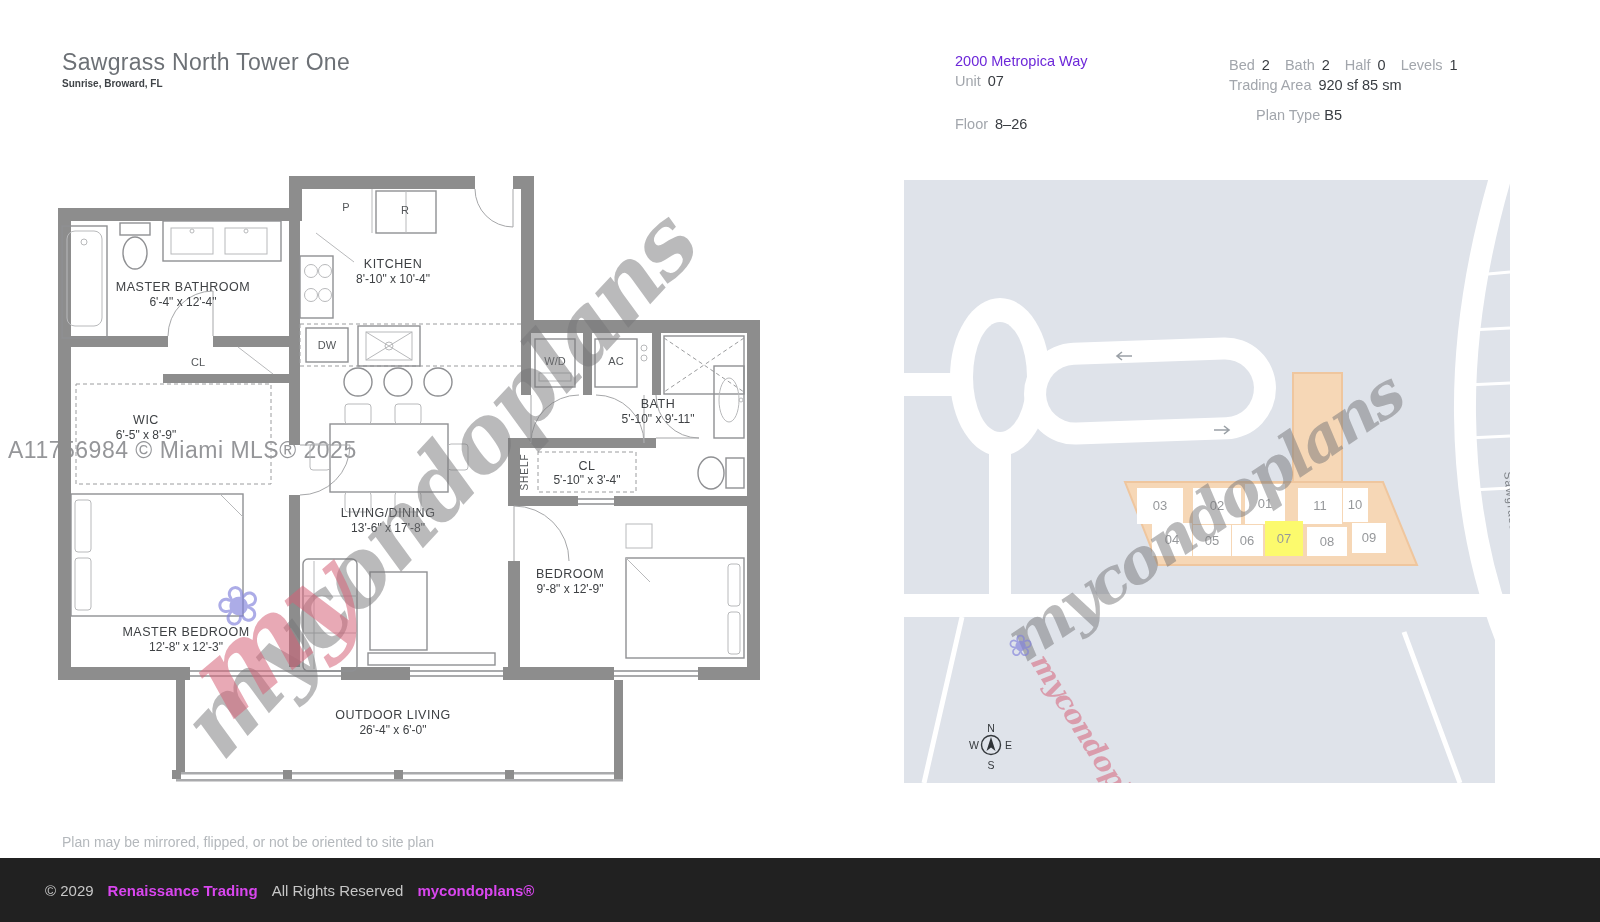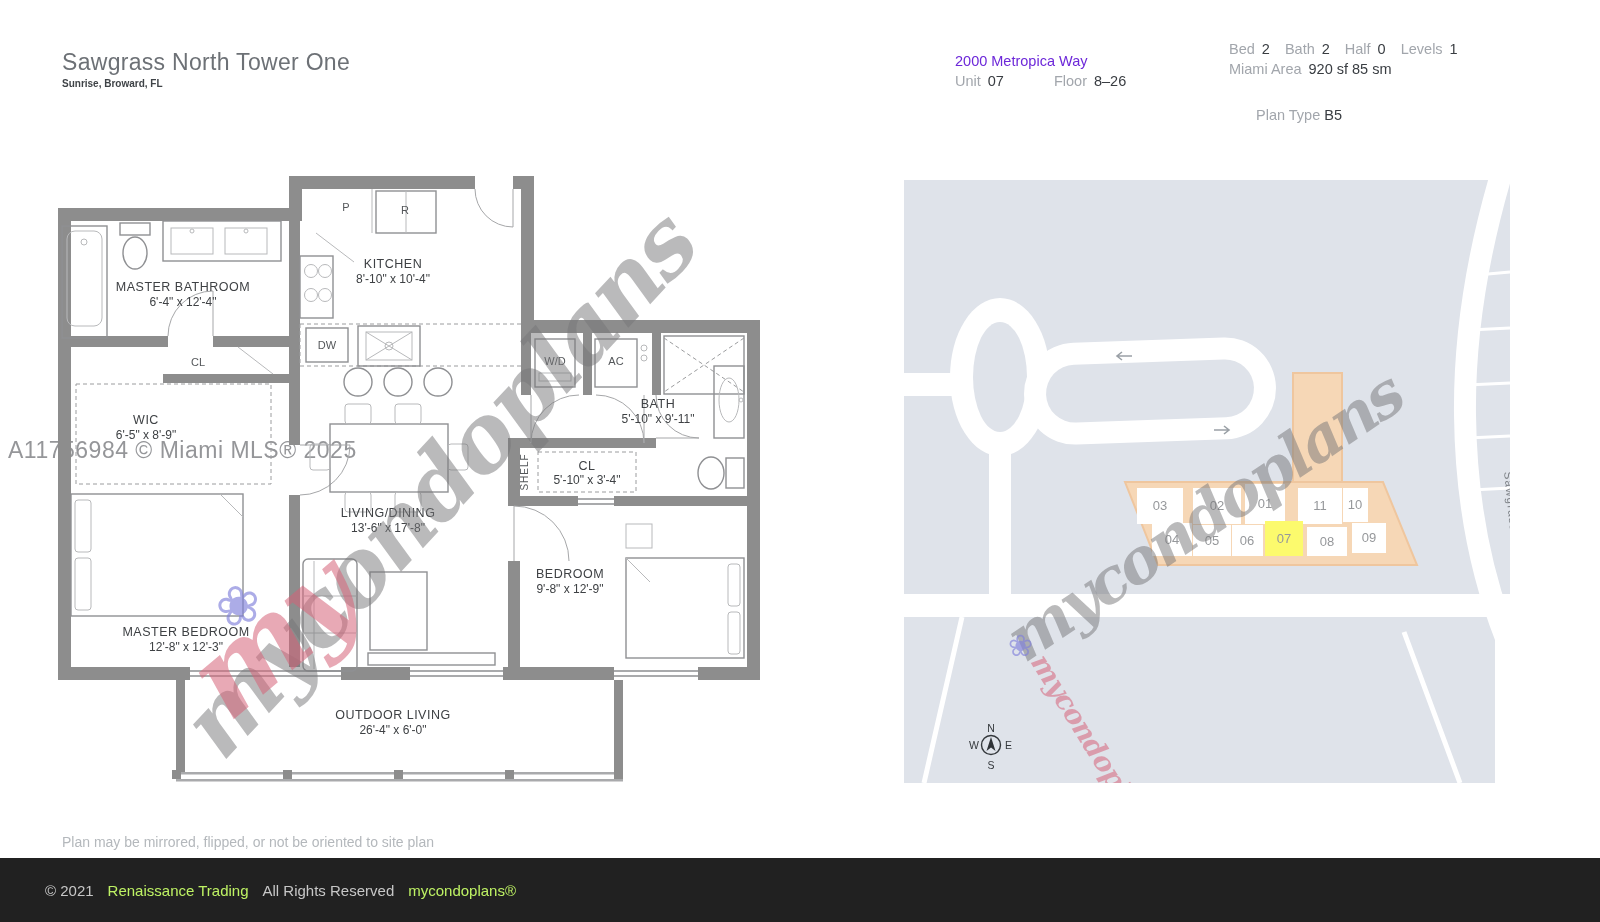--- a/index.html
+++ b/index.html
@@ -3,28 +3,28 @@
 <meta charset="utf-8">
 <style>
   html,body{margin:0;padding:0;background:#fff;}
   .page{position:relative;width:1600px;height:922px;background:#ffffff;overflow:hidden;
         font-family:"Liberation Sans",sans-serif;}
 
   
   .title{position:absolute;left:62px;top:49px;font-size:23px;color:#6d7176;letter-spacing:.3px;}
   .subtitle{position:absolute;left:62px;top:78px;font-size:10px;font-weight:700;color:#3f4347;}
   .info{position:absolute;font-size:14.5px;line-height:19.5px;color:#3a3e43;}
-  .info .row{display:flex;gap:50px;}
+  .info .row{display:flex;gap:24px;flex-direction:column;}
   .info .pair{display:flex;gap:7px;}
   .info .pairs{display:flex;gap:15px;}
   .lbl{color:#a2a6ac;}
   .val{color:#393d42;font-weight:500;}
   .addr{font-weight:500;color:#6d28d9;}
   .addr-block{left:955px;top:52px;}
-  .stats-block{left:1229px;top:40px;}
+  .stats-block{left:1229px;top:56px;}
   .plantype-block{left:1229px;top:106px;margin-left:27px;}
 
   
   .plan-wrap{position:absolute;left:58px;top:176px;width:702px;height:650px;}
   .mls-watermark{position:absolute;left:8px;top:437px;font-size:23px;color:rgba(122,124,128,.8);
                  letter-spacing:.5px;}
   svg{display:block;}
   .wall{fill:#8d8d8d;}
   .sl{fill:#a9aaac;}
   .fx{fill:none;stroke:#8f9093;stroke-width:1.4;}
@@ -60,21 +60,21 @@
   text.cmp{font-size:10.5px;fill:#34383c;text-anchor:middle;}
   .arw{stroke:#9aa0a6;stroke-width:1.6;fill:none;}
 
   
   .note{position:absolute;left:62px;top:834px;font-size:14px;color:#b4b8bc;}
   .footer{position:absolute;left:0;bottom:0;width:1600px;height:64px;background:#212121;
           display:flex;align-items:center;justify-content:space-between;
           padding:0 68px 0 45px;box-sizing:border-box;}
   .footer-left{display:flex;gap:14px;font-size:15px;white-space:pre;}
   .f-dim{color:#c7c7c7;}
-  .f-strong{color:#bef264;font-weight:400;}
+  .f-strong{color:#d946ef;font-weight:700;}
   .footer-right{font-size:13.5px;color:#cfcfcf;white-space:pre;}
 </style>
 </head>
 <body>
 
 <div class="page">
 
   <div class="title">Sawgrass North Tower One</div>
   <div class="subtitle">Sunrise, Broward, FL</div>
 
@@ -105,21 +105,21 @@
       <div class="pair">
           <span class="lbl">Half</span>
           <span class="val">0</span>
         </div>
       <div class="pair">
           <span class="lbl">Levels</span>
           <span class="val">1</span>
         </div>
     </div>
     <div class="pair">
-      <span class="lbl">Miami Area</span>
+      <span class="lbl">Trading Area</span>
       <span class="val">920 sf 85 sm</span>
     </div>
   </div>
 
   <div class="info plantype-block pair">
     <span class="lbl">Plan Type</span>
     <span class="val">B5</span>
   </div>
 
   <div class="mls-watermark">A11756984 © Miami MLS® 2025</div>
@@ -382,20 +382,20 @@
 
     <div class="wm-script wm-map">mycondoplans</div>
     <div class="wm-flower wm-flower-map">❀</div>
     <div class="wm-pink wm-pink-map">mycondoplans</div>
   </div>
 
   <div class="note">Plan may be mirrored, flipped, or not be oriented to site plan</div>
 
   <div class="footer">
     <div class="footer-left">
-      <span class="f-dim">© 2021</span>
+      <span class="f-dim">© 2029</span>
       <span class="f-strong">Renaissance Trading</span>
       <span class="f-dim">All Rights Reserved</span>
       <span class="f-strong">mycondoplans®</span>
     </div>
   </div>
 
 </div>
 
 </body></html>

